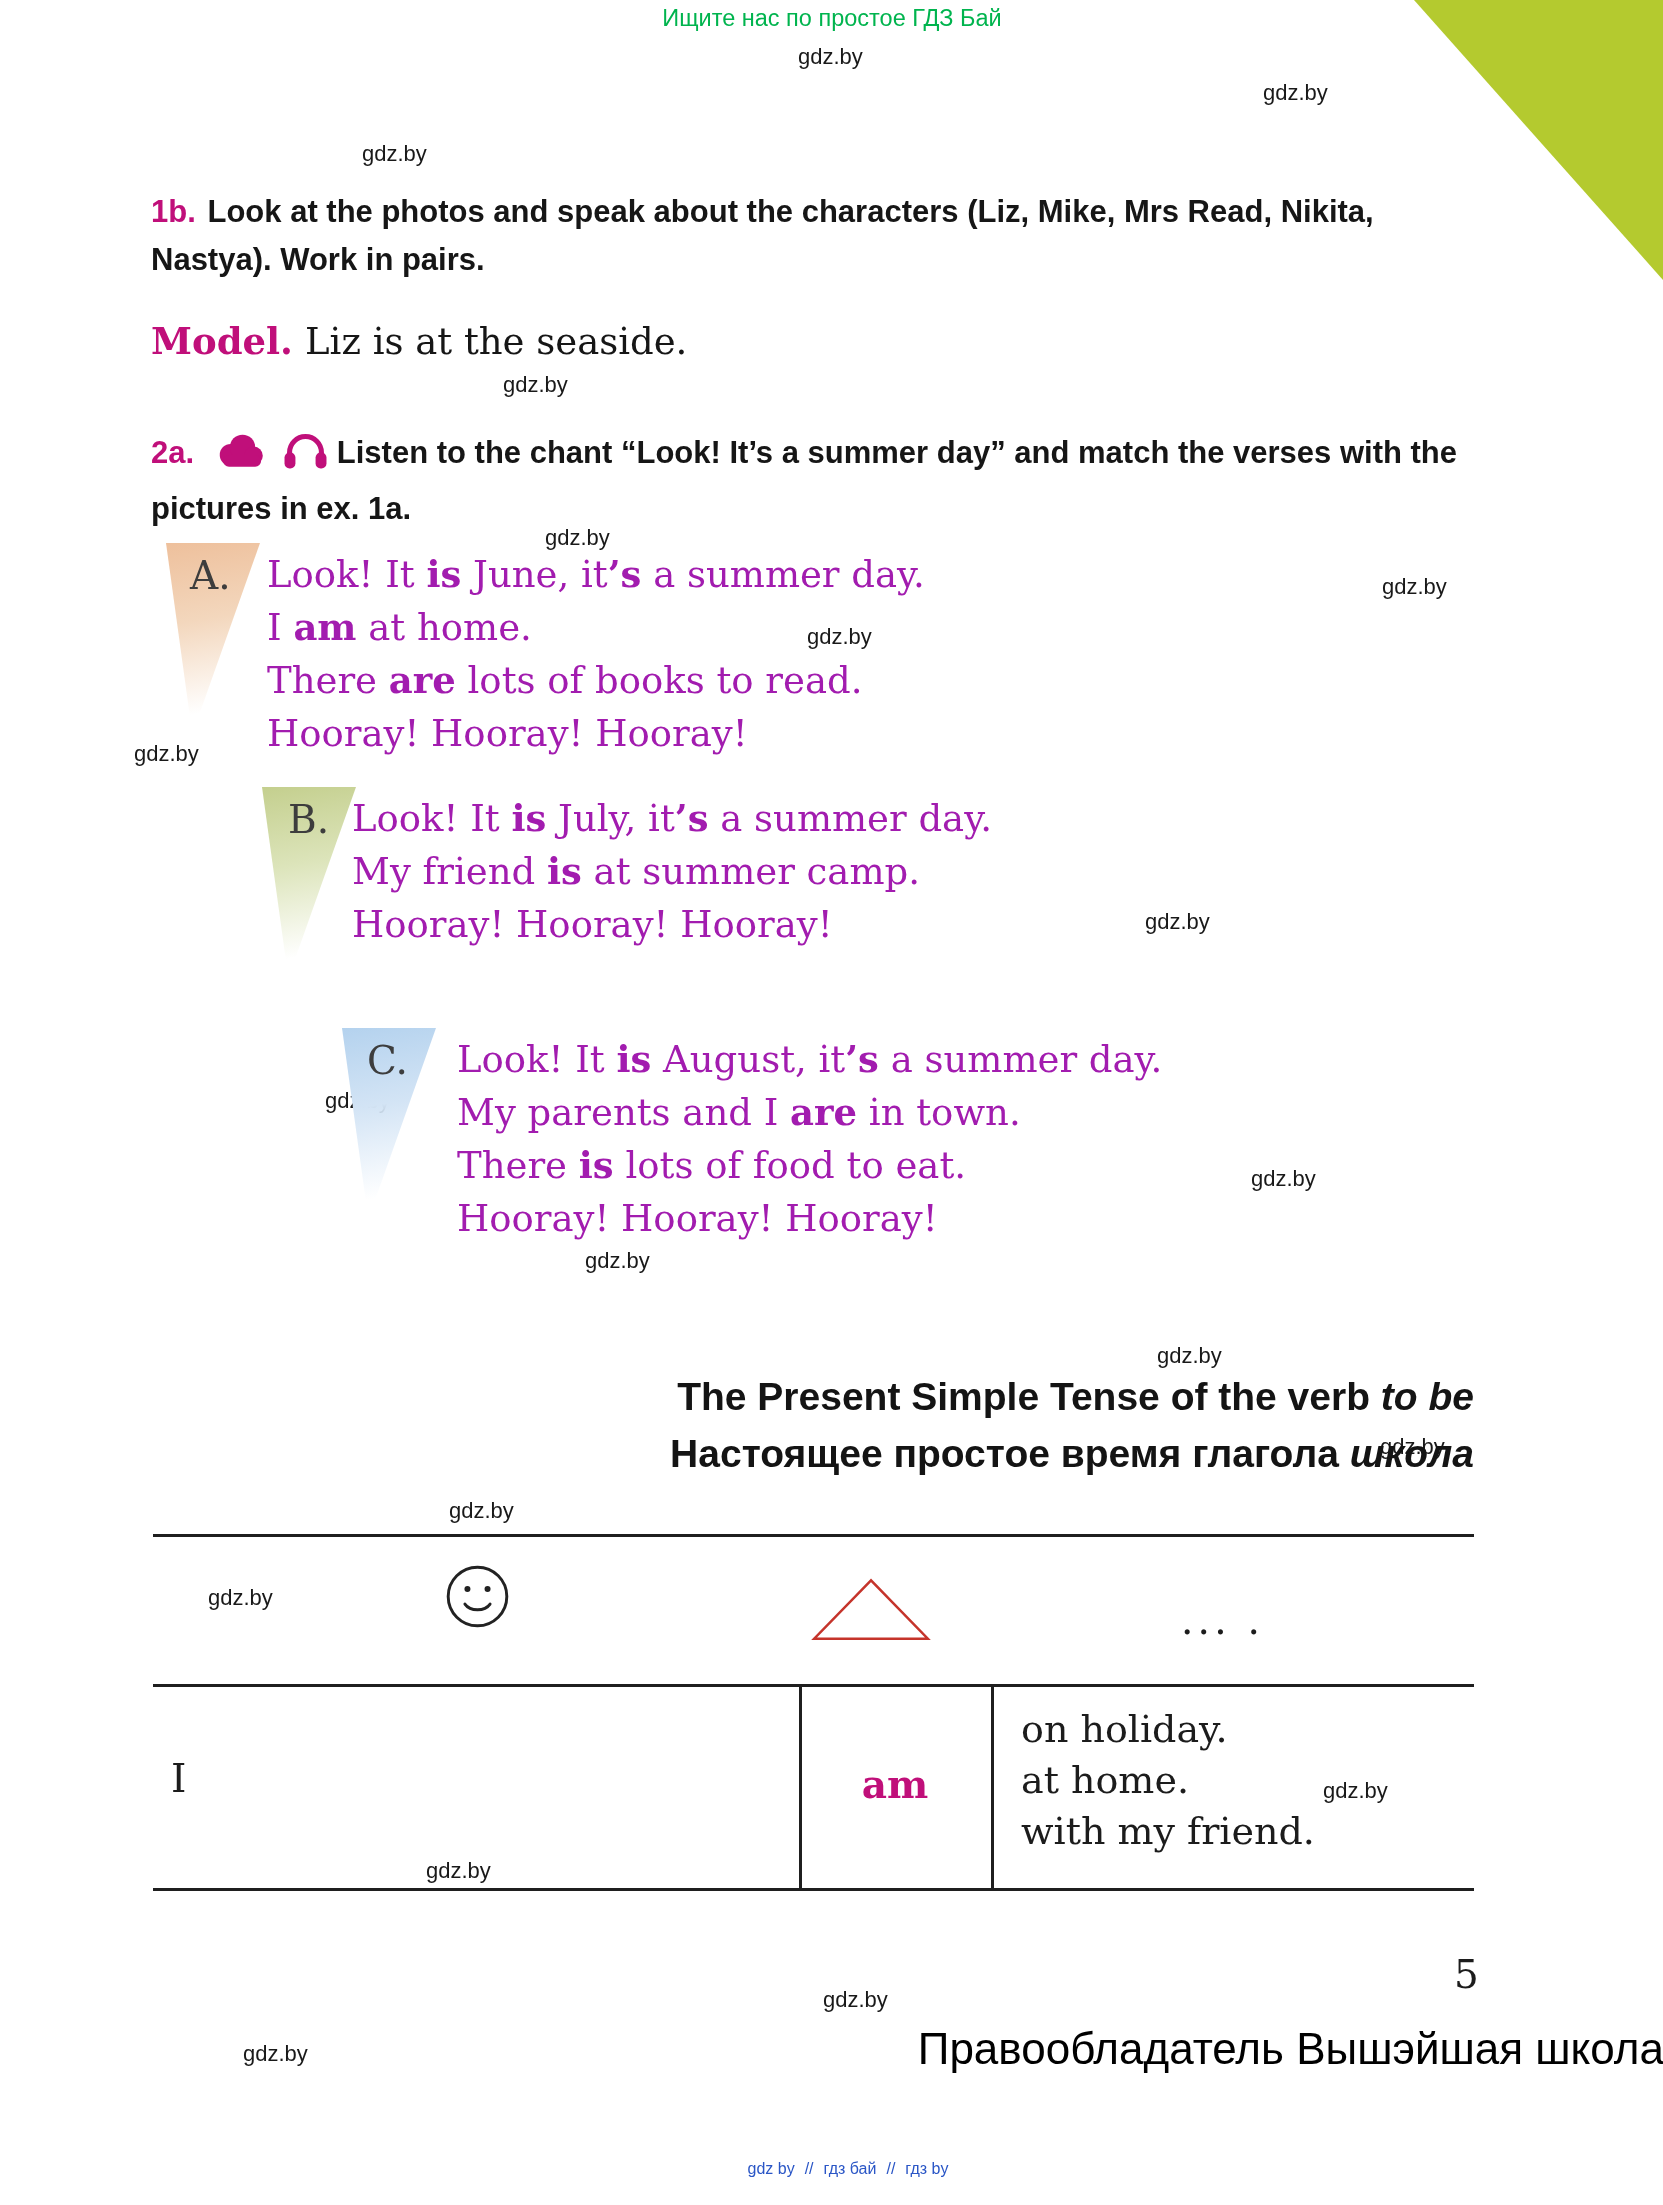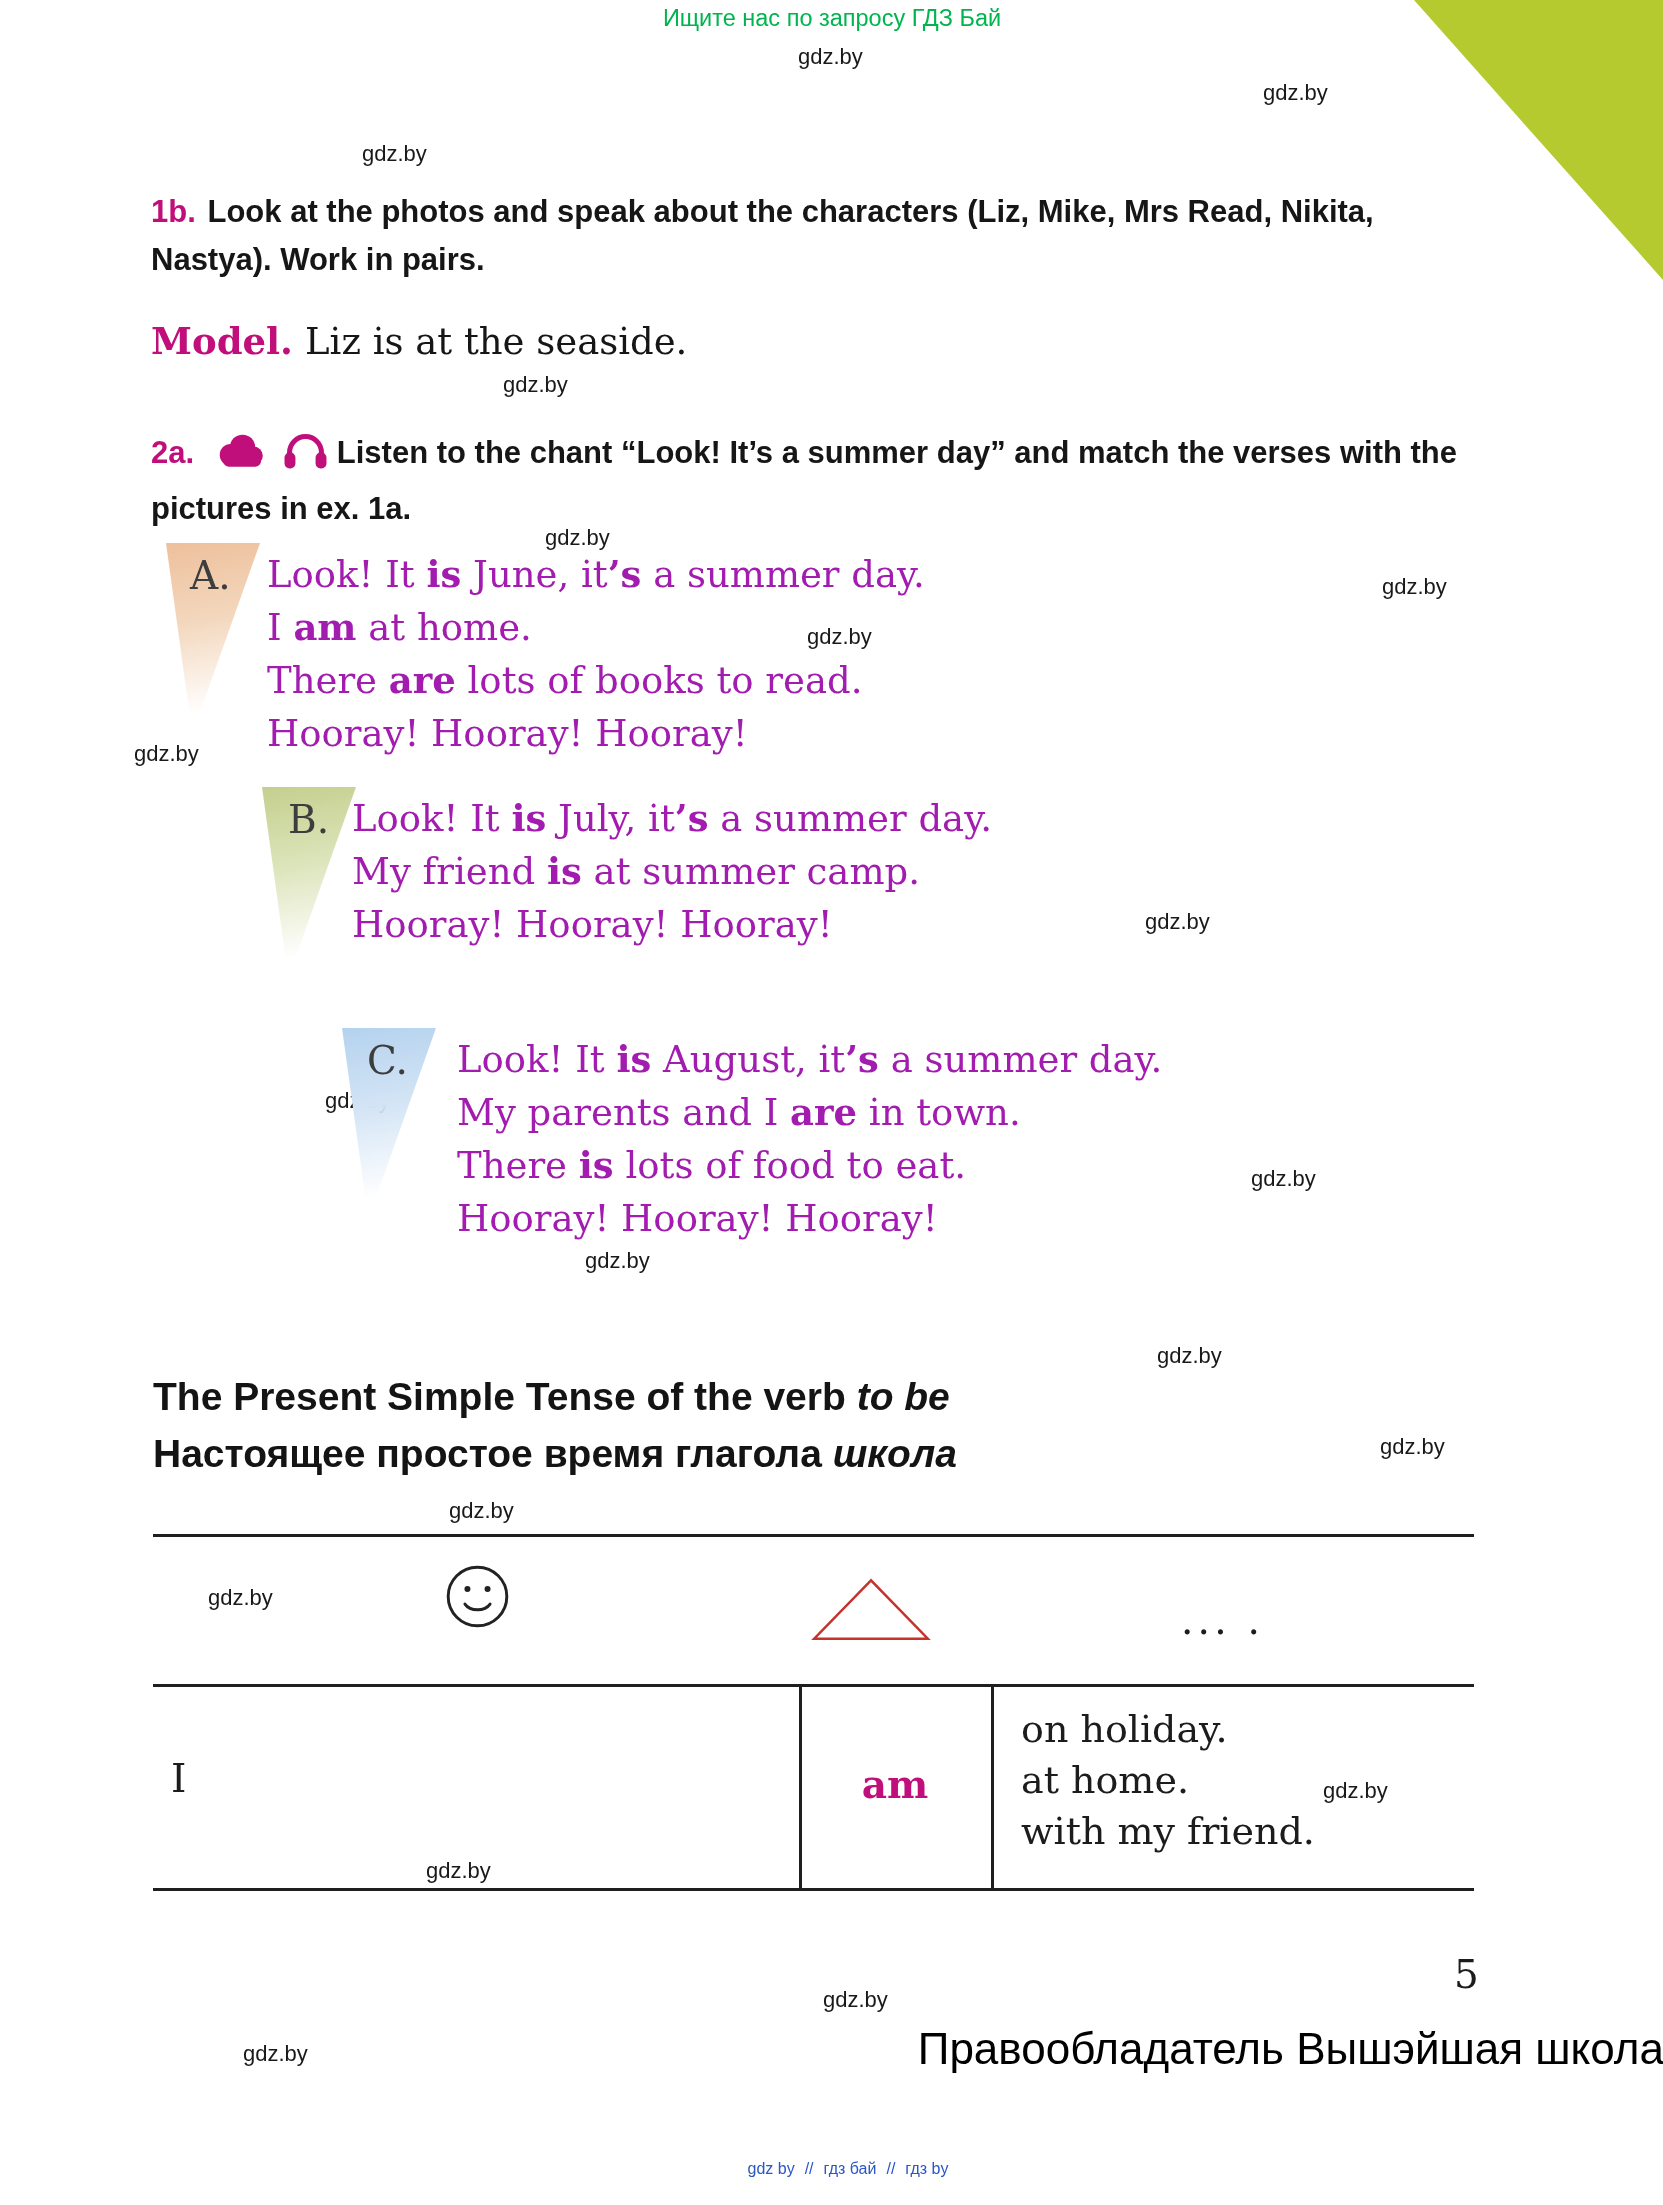--- a/index.html
+++ b/index.html
@@ -30,21 +30,21 @@
   .model { position:absolute; left:151px; top:319px; font-family:"DejaVu Serif", serif; font-size:37px; color:#161616; }
   .model-label { color:#c00f7a; font-weight:700; margin-right:12px; }
 
   .wedge { position:absolute; width:94px; height:191px; clip-path:polygon(0 0, 100% 0, 28% 100%); }
   .verse-letter { position:absolute; font-family:"DejaVu Serif", serif; font-size:39px; color:#3d3d3d; }
   .verse-lines { position:absolute; font-family:"DejaVu Serif", serif; font-size:37px; line-height:53px; color:#a21caf; white-space:nowrap; }
   .seg-b { font-weight:700; }
   .seg-i { font-style:italic; }
 
   .gtitle {
-    position:absolute; left:153px; top:1368px; width:1321px; text-align:left;
+    position:absolute; left:153px; top:1368px; width:1321px; text-align:right;
     font-weight:700; font-size:39px; line-height:57px; color:#141414;
   }
 
   .tline { position:absolute; background:#1f1f1f; }
   .tline.h { height:2.5px; }
   .tline.v { width:2.5px; }
   .thicon { position:absolute; }
   .tdots { position:absolute; left:1181px; top:1598px; font-family:"DejaVu Serif", serif; font-size:39px; letter-spacing:4.2px; color:#1c1c1c; }
   .tsubject { position:absolute; left:171px; top:1756px; font-size:39px; color:#1c1c1c; }
   .tverb { position:absolute; left:799px; top:1761px; width:192px; text-align:center; font-size:39px; font-weight:700; color:#c00f7a; }
@@ -56,21 +56,21 @@
   .flink { color:#2a56c6; text-decoration:none; cursor:pointer; }
   .fsep { margin:0 10px; color:#2a56c6; }
 </style>
 </head>
 <body>
 
 <div class="page">
 
   <div class="corner"></div>
 
-  <div class="top-banner">Ищите нас по запросу ГДЗ Бай</div>
+  <div class="top-banner">Ищите нас по простое ГДЗ Бай</div>
 
   <span class="wm" style="left:798px;top:44px">gdz.by</span>
   <span class="wm" style="left:1263px;top:80px">gdz.by</span>
   <span class="wm" style="left:362px;top:141px">gdz.by</span>
   <span class="wm" style="left:503px;top:372px">gdz.by</span>
   <span class="wm" style="left:545px;top:525px">gdz.by</span>
   <span class="wm" style="left:1382px;top:574px">gdz.by</span>
   <span class="wm" style="left:807px;top:624px">gdz.by</span>
   <span class="wm" style="left:134px;top:741px">gdz.by</span>
   <span class="wm" style="left:1145px;top:909px">gdz.by</span>

